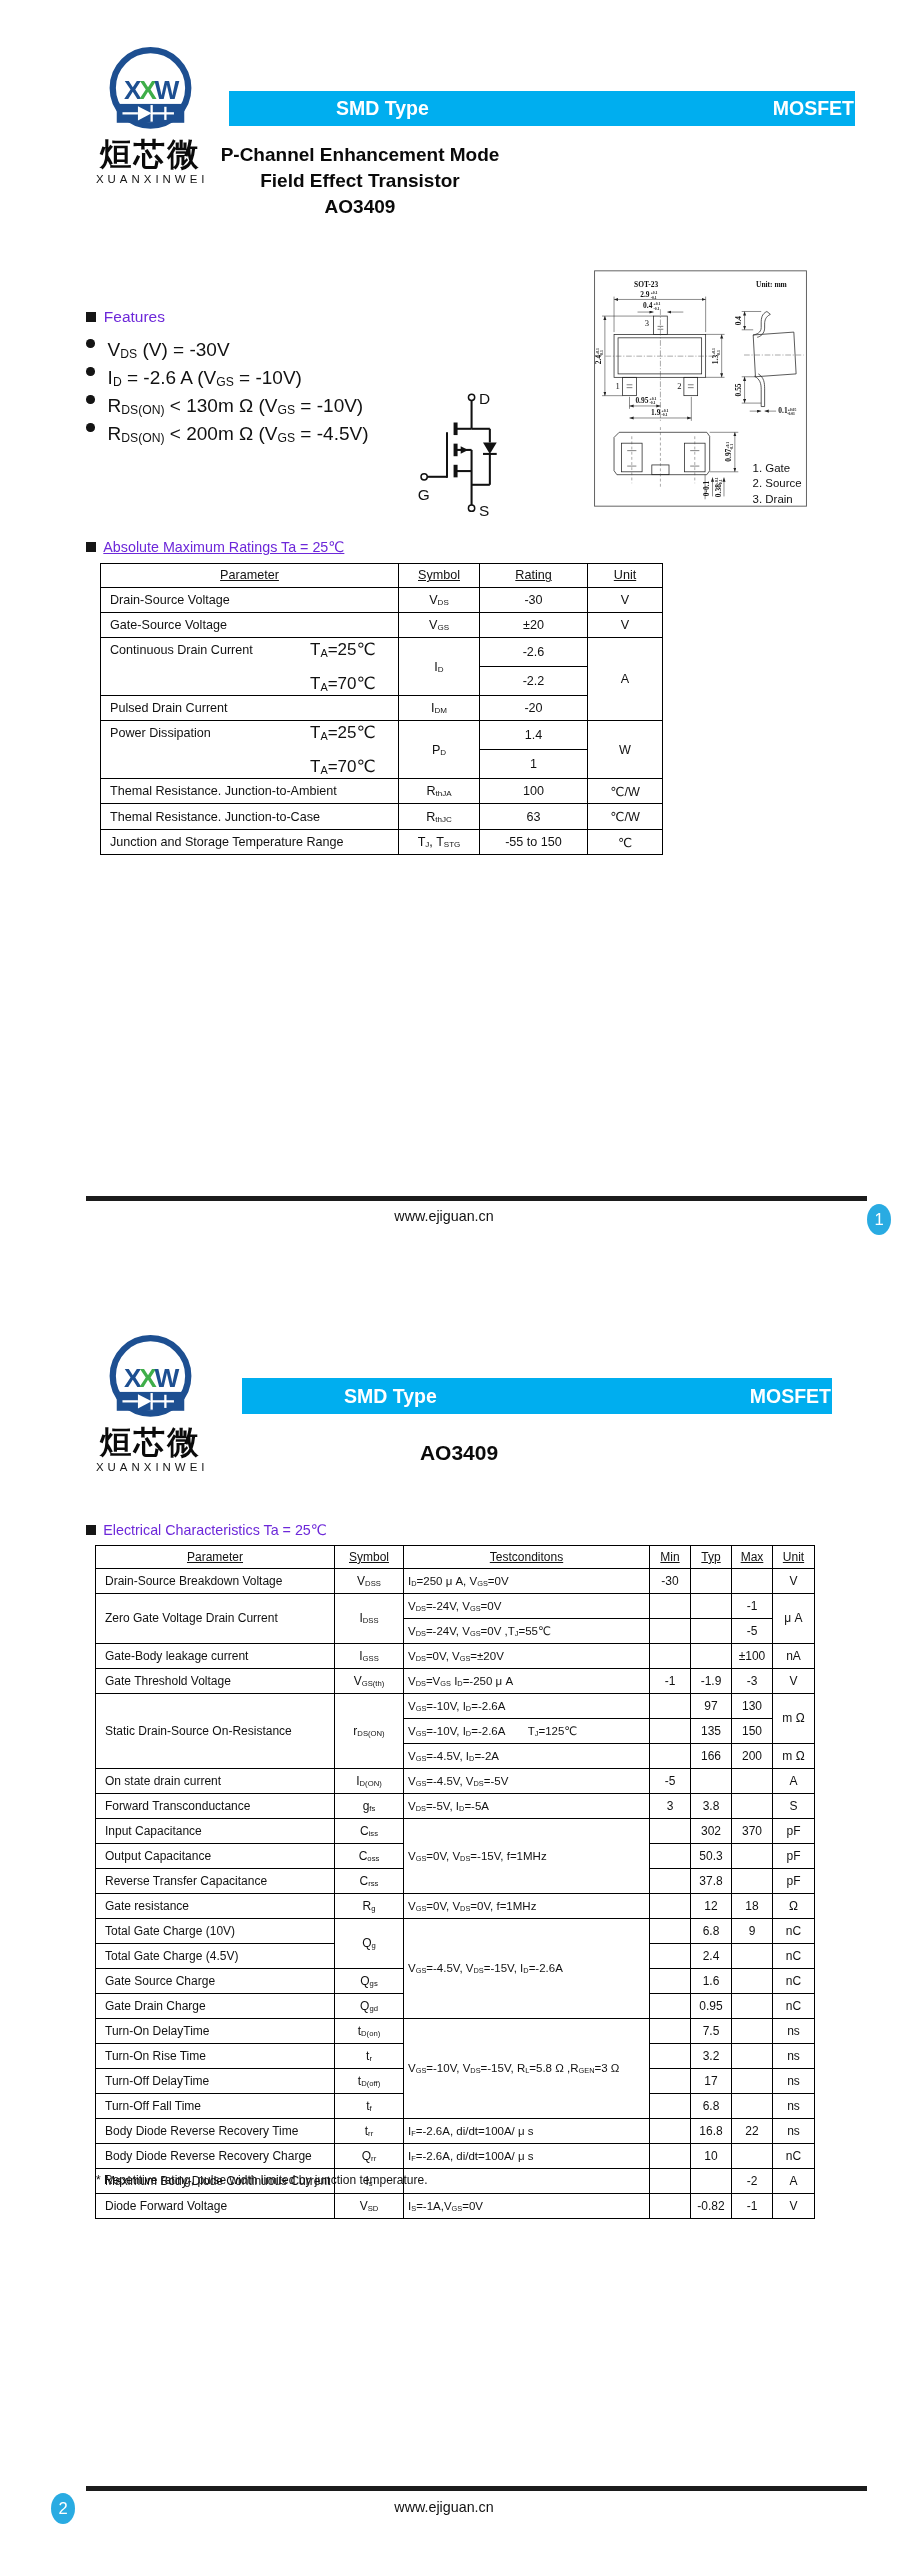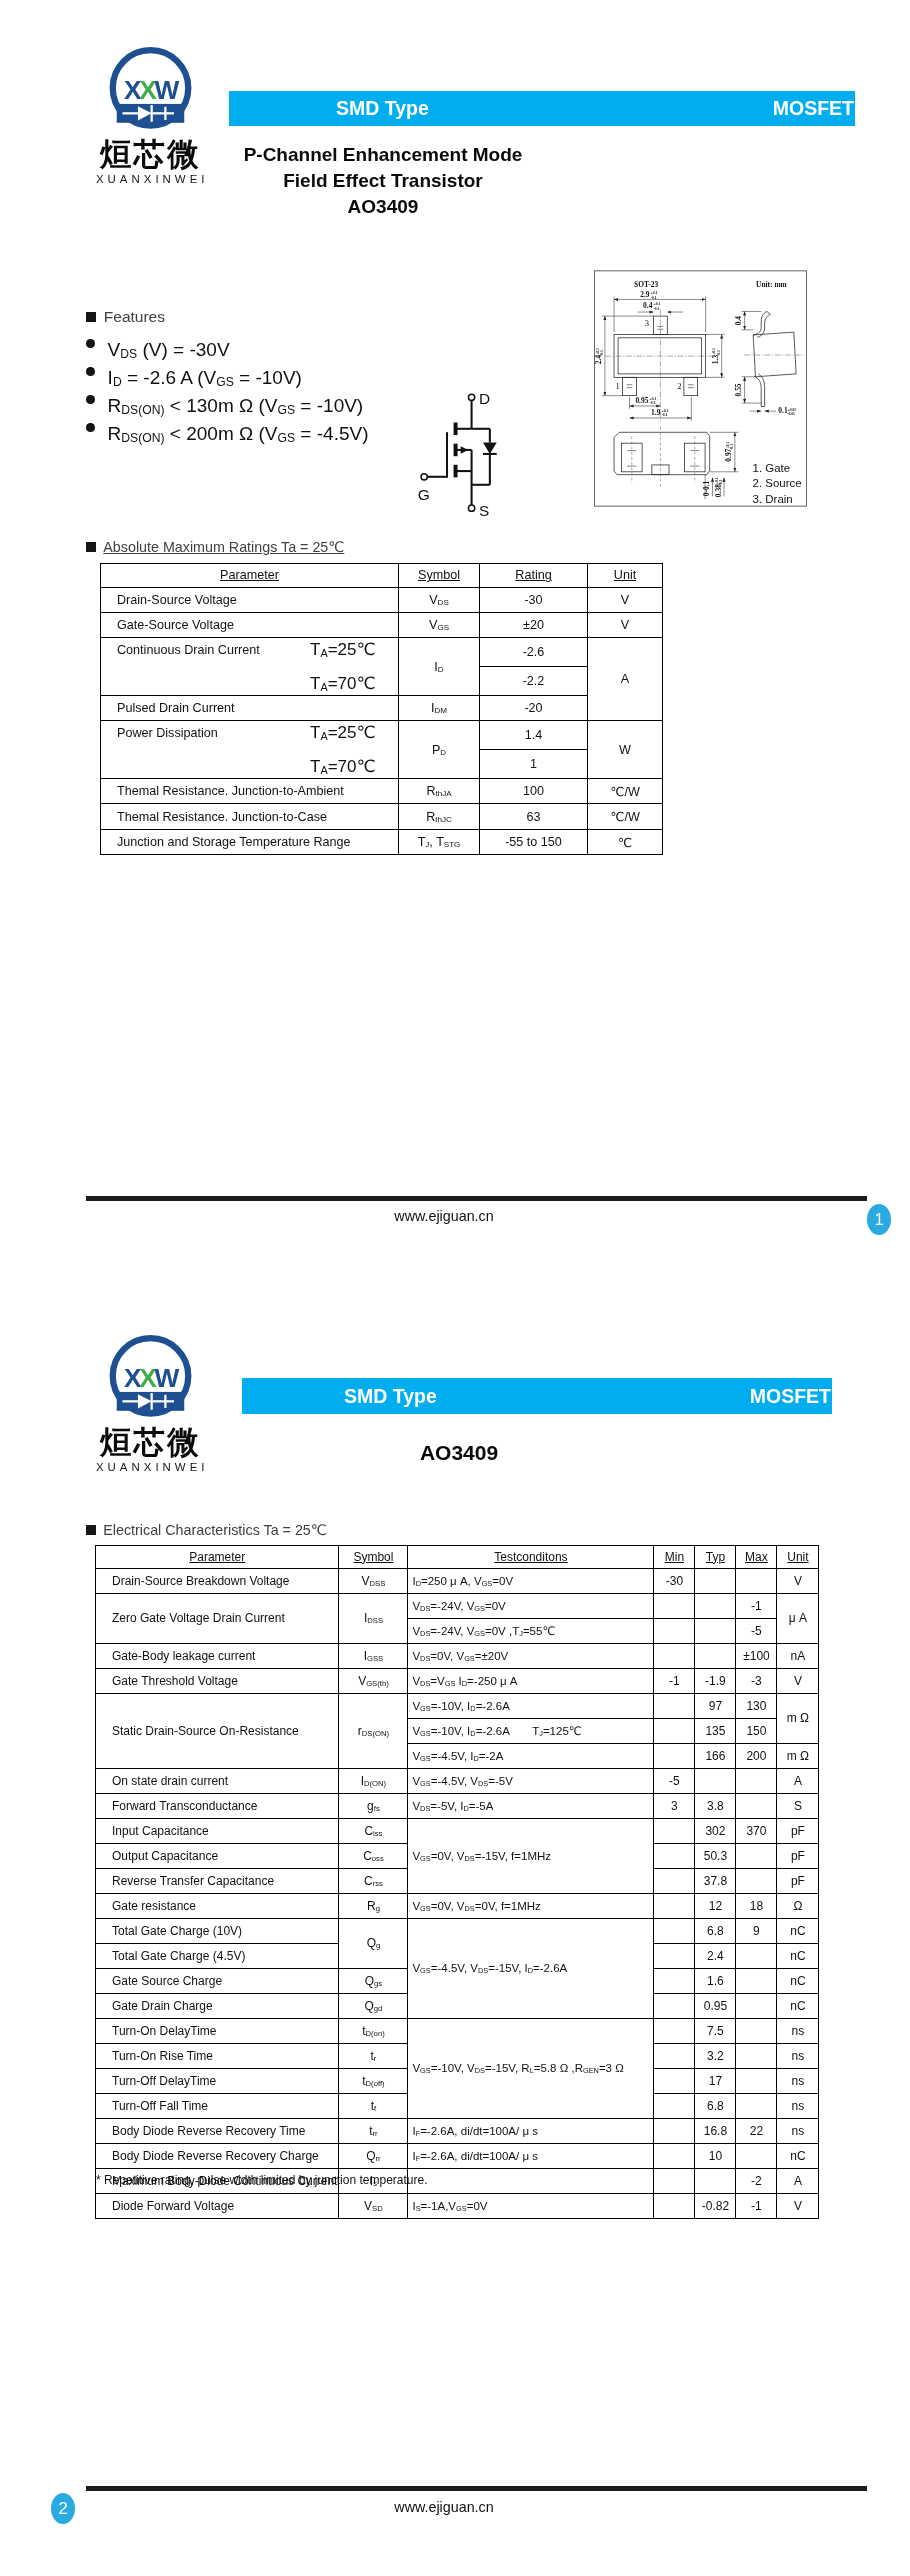--- a/index.html
+++ b/index.html
@@ -7,32 +7,32 @@
        font-family:"Liberation Sans","DejaVu Sans",sans-serif;color:#111;overflow:hidden;}
   .abs{position:absolute;}
   sub{font-size:0.64em;vertical-align:baseline;position:relative;top:0.14em;}
   
   .banner{background:#00AEEF;color:#fff;display:flex;align-items:center;
           justify-content:space-between;font-weight:bold;font-size:19.5px;
           padding:0 1px 0 107px;box-sizing:border-box;}
   
   .titleblock{text-align:center;font-weight:bold;font-size:19px;line-height:26px;color:#0a0a0a;}
   
-  .sechead{display:flex;align-items:center;gap:7.5px;font-size:14.3px;color:#404040;}
+  .sechead{display:flex;align-items:center;gap:7.5px;font-size:14.3px;color:#6d28d9;}
   .sqr{width:10.3px;height:10.3px;background:#161616;flex:0 0 auto;}
   
   .featitem{display:flex;align-items:flex-start;gap:13px;font-size:19px;margin-top:13px;height:15px;}
   .dot{width:8.6px;height:8.6px;border-radius:50%;background:#141414;flex:0 0 auto;}
   
   table{border-collapse:collapse;table-layout:fixed;background:#fff;}
   table.dt{border:1.7px solid #000;}
   .dt td,.dt th{border:1.1px solid #000;font-weight:normal;overflow:hidden;white-space:nowrap;}
   .dt th{text-align:center;font-size:12.6px;text-decoration:underline;}
   .dt td{font-size:12px;}
-  .dt td.p{text-align:left;padding-left:16px;}
+  .dt td.p{text-align:left;padding-left:9px;}
   .dt td.c{text-align:center;}
   .dt td.cond{text-align:left;padding-left:4px;font-size:11.5px;}
   #abstable td{height:22.4px;font-size:12.6px;}
   #abstable tr.hd th{height:20.7px;}
   #electable td{height:22px;}
   #electable tr.hd th{height:19.5px;font-size:12px;}
   .pcg{display:grid;grid-template-columns:1fr 87px;row-gap:12.6px;align-items:center;width:100%;}
   .pcg .cnd{font-size:17px;}
   
   .fbar{background:#1c1c1c;height:5.2px;}
@@ -68,21 +68,21 @@
     </g>
     <text x="111" y="210" text-anchor="middle" font-size="55" font-weight="bold" letter-spacing="4" fill="#0a0a0a">烜芯微</text>
     <text x="114" y="243" text-anchor="middle" font-size="20" letter-spacing="7" fill="#151515">XUANXINWEI</text>
   </svg>
 
   <div class="abs banner" style="left:229px;top:91px;width:626px;height:35px;">
     <span>SMD Type</span>
     <span>MOSFET</span>
   </div>
 
-  <div class="abs titleblock" style="left:211px;top:142px;width:344px;">
+  <div class="abs titleblock" style="left:188px;top:142px;width:344px;">
     <div>P-Channel Enhancement Mode</div>
     <div>Field Effect Transistor</div>
     <div>AO3409</div>
   </div>
 
   <div class="abs" style="left:86px;top:308px;width:333px;">
     <div class="sechead">
       <div class="sqr"></div>
       <span style="font-size:15.5px;">Features</span>
     </div>

